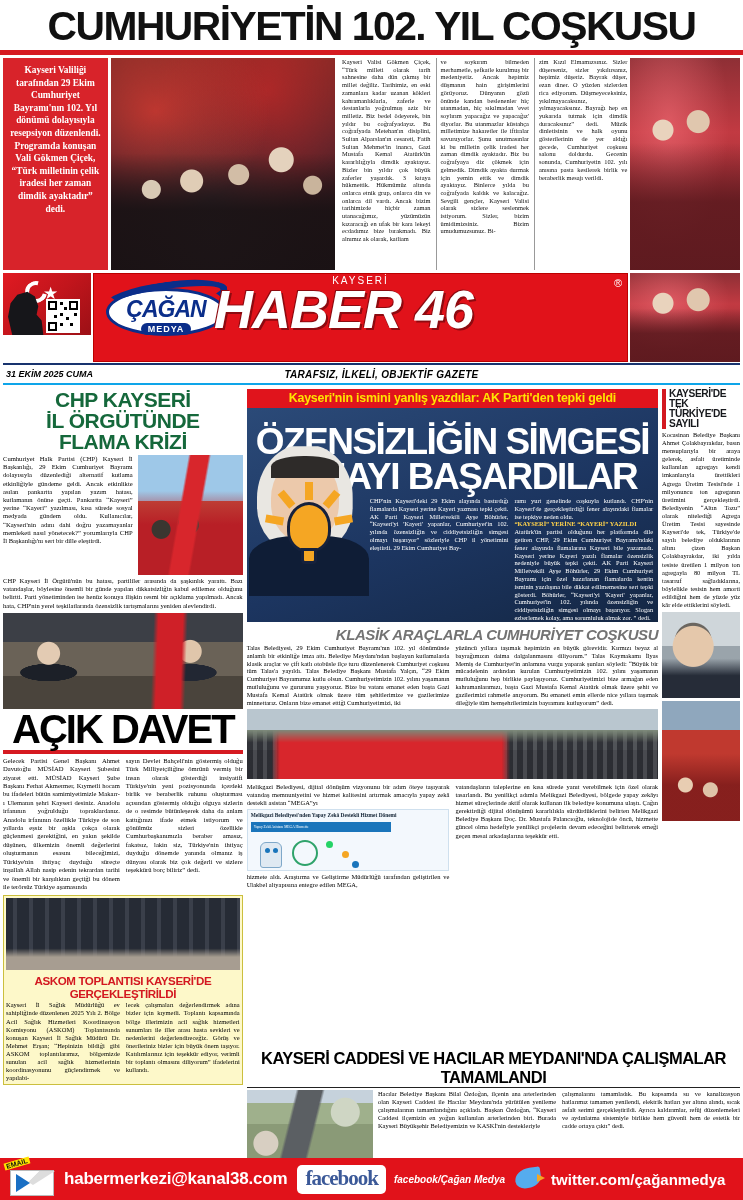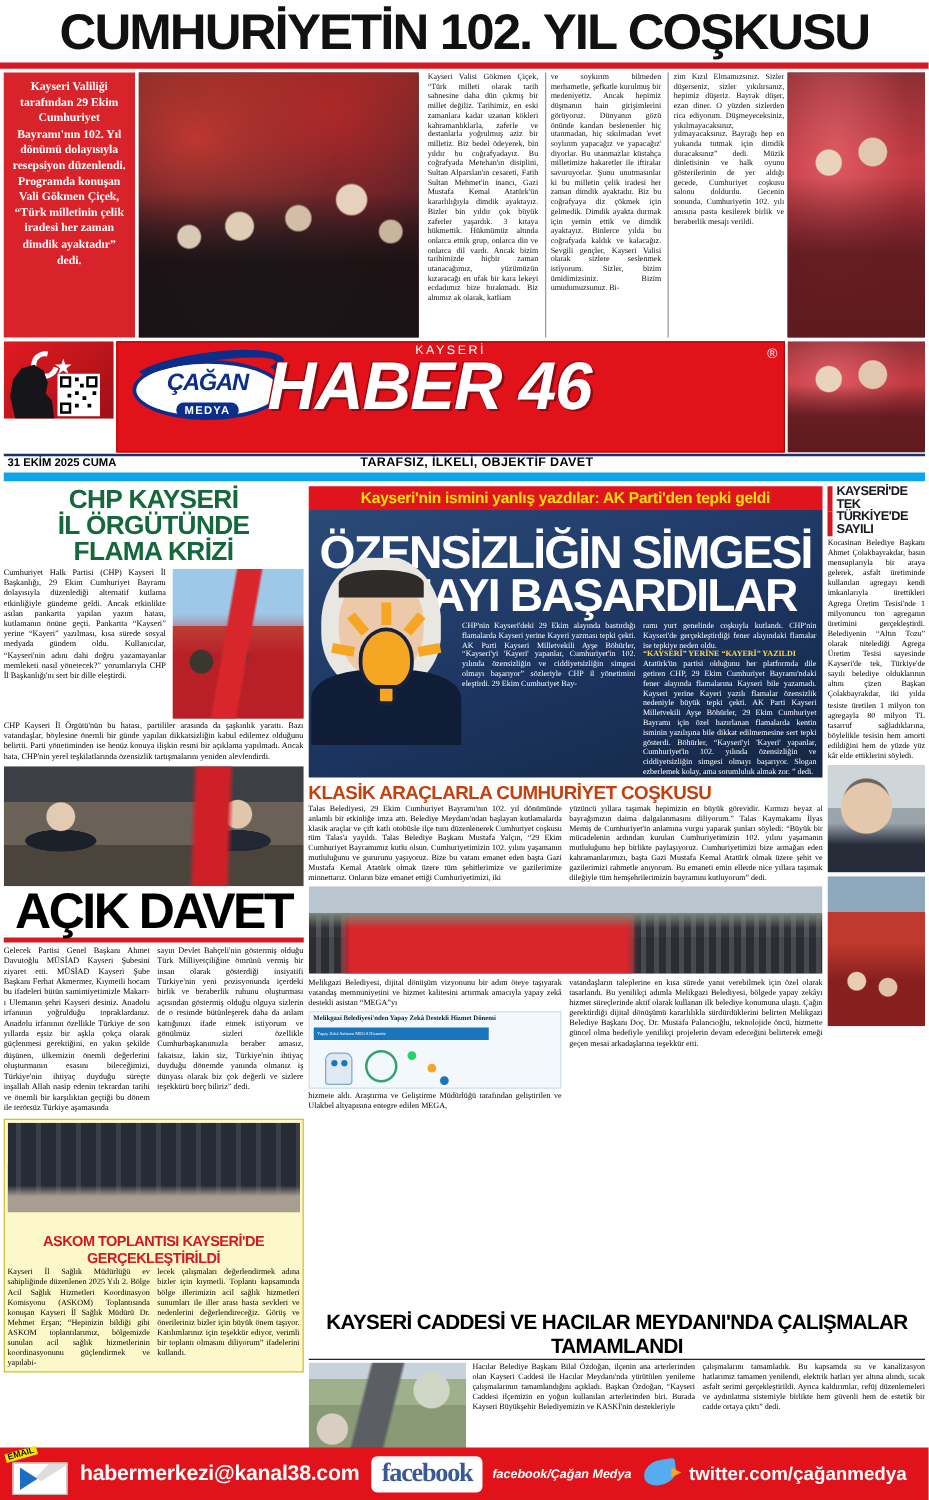--- a/index.html
+++ b/index.html
@@ -96,29 +96,29 @@
   .logo-haber { position:absolute; top:8px; left:120px; color:#fff; font-weight:bold;
     font-size:54px; font-style:italic; letter-spacing:-1px; line-height:54px;
     text-shadow: 2px 2px 0 #8d0a10, -1px -1px 0 #8d0a10; }
   .logo-cagan-wrap { position:absolute; left:12px; top:14px; width:120px; height:48px; }
   .cagan-oval { position:absolute; inset:0; background:#fff; border-radius:50%;
     border:3px solid #0b2e8a; }
   .cagan-swoosh { position:absolute; left:-2px; top:-6px; width:124px; height:30px;
     border-radius:50%; border:7px solid #0b2e8a; border-bottom-color:transparent;
     border-left-color:transparent; transform:rotate(-8deg); }
   .cagan-text { position:absolute; top:8px; left:0; width:120px; text-align:center;
-    color:#0b2e8a; font-size:19px; font-weight:bold; font-style:italic; letter-spacing:-1px;}
+    color:#0b2e8a; font-size:23px; font-weight:bold; font-style:italic; letter-spacing:-1px;}
   .cagan-medya { position:absolute; top:30px; left:0; width:120px; text-align:center; }
   .cagan-medya span { background:#0b2e8a; color:#fff; font-size:9px; font-weight:bold;
     padding:1px 7px; border-radius:8px; letter-spacing:1px;}
   .reg-mark { position:absolute; right:5px; top:3px; color:#fff; font-size:11px; }
   .mh-right { width:110px; overflow:hidden; position:relative; }
 
-  .mh-bottom { display:flex; padding:0 3px; height:22px;
-    border-top:2px solid #18336e; border-bottom:7px solid #0ea5e9; margin:1px 3px 0 3px;}
+  .mh-bottom { display:flex; align-items:center; padding:0 3px; height:22px;
+    border-top:2px solid #18336e; border-bottom:2px solid #0ea5e9; margin:1px 3px 0 3px;font-style:italic;}
   .mh-date { font-size:9px; font-weight:bold; width:170px; }
   .mh-slogan { flex:1; text-align:center; font-size:10px; font-weight:bold; letter-spacing:.3px;
     padding-right:150px;}
 
   
   .main { display:flex; padding:4px 3px 0 3px; gap:4px; }
   .col-left { width:240px; }
   .col-mid  { width:412px; }
   .col-right{ width:78px; }
 
@@ -168,21 +168,21 @@
     position:relative;
   }
   .ph-askom::after{
     content:""; position:absolute; inset:0;
     background:
       repeating-linear-gradient(90deg, #262b35 0 7px, #3a3f4a 7px 11px, #262b35 11px 16px),
       linear-gradient(0deg, rgba(170,165,155,.2) 0 22%, transparent 40%);
       mask-image: linear-gradient(0deg, transparent 0 18%, #000 30% 100%);
   }
   .askom-head { color:#d31820; font-weight:bold; font-size:11.6px; text-align:center;
-    letter-spacing:-.4px; margin:17px 0 1px; }
+    letter-spacing:-.4px; margin:4px 0 1px; }
   .askom-cols { display:flex; gap:6px; }
   .askom-cols .c { flex:1; font-size:6.5px; line-height:8.1px; text-align:justify;
     font-family:"Liberation Serif", serif; }
 
   
   .kicker { background:#e0141c; color:#ffe400; font-weight:bold; font-size:12.4px;
     text-align:center; padding:2px 0 3px; letter-spacing:-.2px; }
   .mid-hero { background:linear-gradient(160deg,#2b4a78 0%, #1c3560 55%, #142744 100%);
     position:relative; padding:16px 5px 0 5px; }
   .mid-hero-title { color:#fff; font-weight:bold; font-size:37px; line-height:35px;
@@ -203,22 +203,22 @@
   .hw-body { position:absolute; left:0px; top:92px; width:120px; height:60px;
     background:#0f1d36; border-radius:38% 38% 0 0; }
   .akp-logo { position:absolute; left:14px; top:72px; width:96px; height:96px; z-index:3; }
   .akp-bulb { position:absolute; left:26px; top:22px; width:44px; height:50px;
     background:#f5a623; border-radius:50% 50% 42% 42%; border:3px solid #16213c; }
   .akp-base { position:absolute; left:40px; top:68px; width:16px; height:16px;
     background:#f5a623; border:3px solid #16213c; border-radius:0 0 4px 4px;}
   .akp-ray { position:absolute; left:44px; top:2px; width:8px; height:18px;
     background:#f5a623; transform-origin:50% 44px; }
   .klasik { flex:1; }
-  .klasik-head { color:#c2410c; font-weight:bold; font-size:15px; text-align:left;
-    letter-spacing:-.4px; }
+  .klasik-head { color:#737373; font-weight:bold; font-size:15px; text-align:right;
+    letter-spacing:-.4px;font-style:italic; }
   .klasik-cols { display:flex; gap:6px; margin-top:1px; }
   .klasik-cols .c { flex:1; font-size:6.4px; line-height:7.9px; text-align:justify;
     font-family:"Liberation Serif", serif; }
   .klasik-photo { height:70px; margin-top:2px; overflow:hidden; position:relative; }
   .ph-klasik{
     background: linear-gradient(180deg,#b9c6cf 0 30%, #7e8a7a 30% 58%, #555d52 58% 100%);
     position:relative;}
   .ph-klasik::after{
     content:""; position:absolute; inset:0;
     background:
@@ -375,21 +375,21 @@
         <div class="cagan-medya"><span>MEDYA</span></div>
       </div>
       <div class="logo-haber">HABER 46</div>
     </div>
     <div class="mh-right">
       <div class="ph ph-red"></div>
     </div>
   </div>
   <div class="mh-bottom">
     <div class="mh-date">31 EKİM 2025 CUMA</div>
-    <div class="mh-slogan">TARAFSIZ, İLKELİ, OBJEKTİF DAVET</div>
+    <div class="mh-slogan">TARAFSIZ, İLKELİ, OBJEKTİF GAZETE</div>
   </div>
 
   <div class="main">
 
     <div class="col-left">
       <div class="chp-head">CHP KAYSERİ</div>
       <div class="chp-head">İL ÖRGÜTÜNDE</div>
       <div class="chp-head">FLAMA KRİZİ</div>
       <div class="chp-top" style="margin-top:3px;">
         <div class="chp-txt" style="flex:1;">Cumhuriyet Halk Partisi (CHP) Kayseri İl Başkanlığı, 29 Ekim Cumhuriyet Bayramı dolayısıyla düzenlediği alternatif kutlama etkinliğiyle gündeme geldi. Ancak etkinlikte asılan pankartta yapılan yazım hatası, kutlamanın önüne geçti. Pankartta “Kayseri” yerine “Kayeri” yazılması, kısa sürede sosyal medyada gündem oldu. Kullanıcılar, “Kayseri'nin adını dahi doğru yazamayanlar memleketi nasıl yönetecek?” yorumlarıyla CHP İl Başkanlığı'nı sert bir dille eleştirdi.</div>

